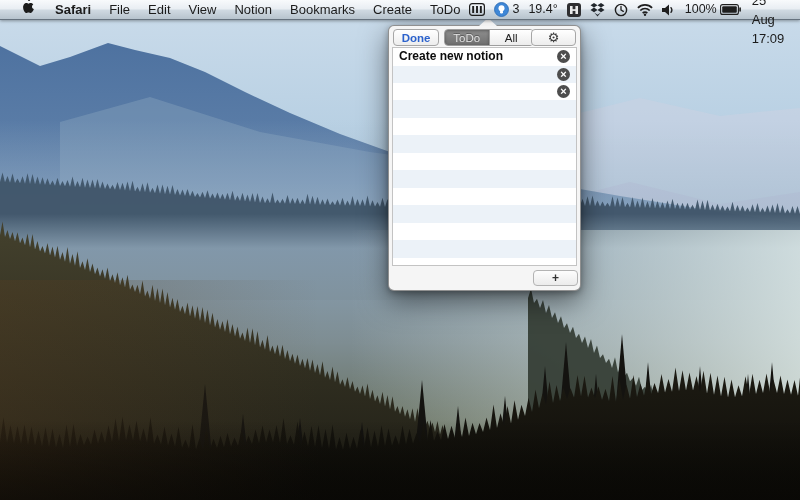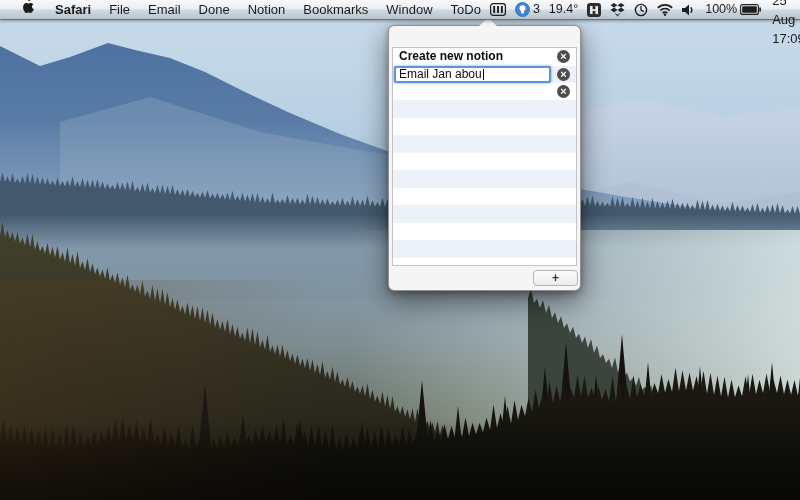--- a/index.html
+++ b/index.html
@@ -157,25 +157,25 @@
   </div>
 
   <div class="menubar">
     <div class="left">
       <span class="menu-item apple"><svg class="apple" width="13" height="16" viewBox="-1 0 13 16">
             <path fill="#1c1c1c" d="M7.8 0c.1.8-.2 1.6-.7 2.2-.5.6-1.2 1-1.9.9-.1-.7.3-1.5.7-2C6.4.5 7.2.1 7.8 0Z"></path>
             <path fill="#1c1c1c" d="M10.9 11.1c-.3.8-.7 1.5-1.2 2.2-.7 1-1.3 1.7-2.1 1.7-.8 0-1.1-.5-2.1-.5-1 0-1.3.5-2.1.5-.8 0-1.5-.8-2.2-1.8C.2 11.6-.5 8.8.7 6.8c.6-1 1.6-1.7 2.7-1.7.8 0 1.6.6 2.1.6.5 0 1.4-.7 2.4-.6.4 0 1.6.2 2.4 1.3-1.9 1.1-1.6 3.9.6 4.7Z"></path>
           </svg></span>
       <span class="menu-item app">Safari</span>
       <span class="menu-item">File</span>
-      <span class="menu-item">Email</span>
-      <span class="menu-item">Done</span>
+      <span class="menu-item">Edit</span>
+      <span class="menu-item">View</span>
       <span class="menu-item">Notion</span>
       <span class="menu-item">Bookmarks</span>
-      <span class="menu-item">Window</span>
+      <span class="menu-item">Create</span>
       <span class="menu-item">ToDo</span>
     </div>
     <div class="right">
       <span class="status-item">
           <svg width="16" height="13" viewBox="0 0 16 13">
             <rect x="0.6" y="0.6" width="14.8" height="11.8" rx="2.6" fill="none" stroke="#1e1e1e" stroke-width="1.2"></rect>
             <rect x="3.2" y="3" width="1.9" height="7" fill="#1e1e1e"></rect>
             <rect x="7.05" y="3" width="1.9" height="7" fill="#1e1e1e"></rect>
             <rect x="10.9" y="3" width="1.9" height="7" fill="#1e1e1e"></rect>
           </svg>
@@ -235,29 +235,35 @@
       <span class="status-item">
           <span class="clock-txt">Mon 25 Aug 17:09</span>
         </span>
 
     </div>
   </div>
 
   <div class="popover">
     <div class="popover-arrow"></div>
 
+    <div class="pop-header">
+      <div class="chrome-btn btn-done">Done</div>
+      <div class="segmented">
+        <div class="segment selected">ToDo</div>
+        <div class="segment plain">All</div>
+      </div>
+      <div class="chrome-btn btn-gear">
+          <span>⚙</span>
+        </div>
+    </div>
 
     <div class="todo-list">
       <div class="list-row" style="top:0;font-weight:bold;"><span>Create new notion</span></div>
       <div class="delete-btn" style="top:2px;">×</div>
 
-      <div class="edit-input">
-          <span>Email Jan abou</span>
-          <span class="caret"></span>
-        </div>
       <div class="delete-btn" style="top:20px;">×</div>
 
       <div class="delete-btn" style="top:37px;">×</div>
     </div>
 
     <div class="pop-footer">
       <div class="btn-add">+</div>
     </div>
   </div>
 

